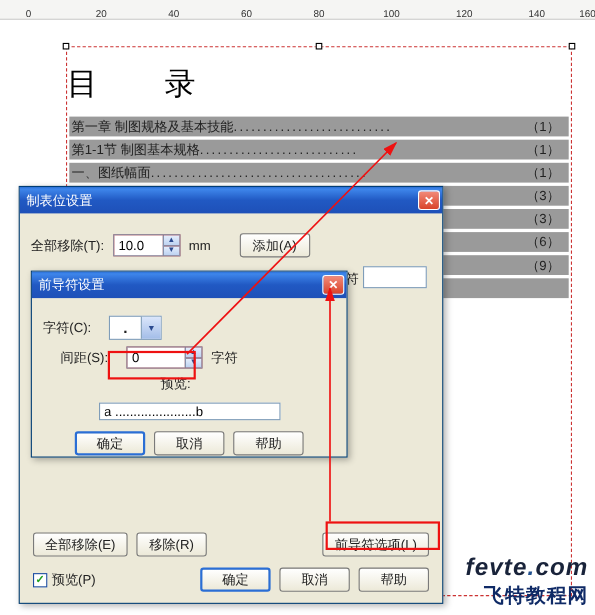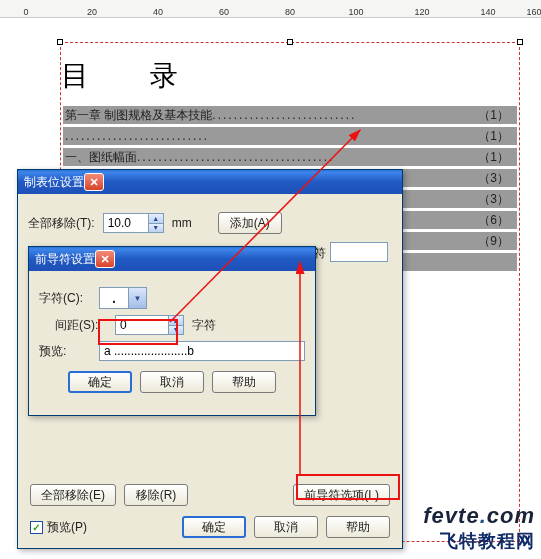--- a/index.html
+++ b/index.html
@@ -12,21 +12,21 @@
   .sel-frame { position: absolute; border: 1px dashed #c33; }
   .sel-frame .handle { position: absolute; width: 6px; height: 6px; background: #fff; border: 1px solid #000; }
 
   .doc-title { text-align: left; font-size: 28px; letter-spacing: 22px; padding: 14px 0 8px; font-family: Liberation Mono, monospace; }
   .toc-row { background: #9a9a9a; margin: 3px 0; height: 18px; display: flex; align-items: center; padding: 0 8px 0 2px; font-size: 12px; color: #222; font-family: SimSun, serif; }
   .toc-lead { flex: 1; overflow: hidden; letter-spacing: 2px; white-space: nowrap; }
   .toc-pg { padding-left: 6px; }
 
   
   .dlg { position: absolute; background: #ece9d8; border: 1px solid #003c74; box-shadow: 2px 2px 6px rgba(0,0,0,.3); }
-  .titlebar { display: flex; align-items: center; height: 24px; padding: 0 2px 0 6px; font-size: 12px; color: #fff;
+  .titlebar { display: flex; align-items: center; justify-content: space-between; height: 24px; padding: 0 2px 0 6px; font-size: 12px; color: #fff;
     background: linear-gradient(to bottom,#2a6ed5 0%,#3e86eb 8%,#2159c3 50%,#1e50b8 100%); }
   .closebtn { width: 20px; height: 18px; background: linear-gradient(to bottom,#f28b7a,#d9432a); border: 1px solid #fff; border-radius: 3px; display: flex; align-items: center; justify-content: center; color: #fff; font-size: 11px; font-weight: bold; }
   .dlg-body { padding: 10px; font-size: 12px; color: #222; }
 
   .lbl { display: inline-block; }
   .spinwrap { display: inline-flex; border: 1px solid #7f9db9; background: #b91c1c; height: 20px; align-items: stretch; }
   .spinwrap input { border: 0; outline: 0; width: 44px; padding: 0 4px; font-size: 12px; }
   .spinbtns { display: flex; flex-direction: column; width: 15px; }
   .spinbtns .sp { flex: 1; background: linear-gradient(#e6eefc,#bcd2f1); border-left: 1px solid #7f9db9; display: flex; align-items: center; justify-content: center; font-size: 7px; color: #2c4a8f; }
   .spinbtns .sp + .sp { border-top: 1px solid #7f9db9; }
@@ -73,20 +73,21 @@
     <div class="handle" style="left:50%; top:-4px; margin-left:-3px;"></div>
     <div class="handle" style="right:-4px; top:-4px;"></div>
     <div class="doc-title">目 录</div>
     <div style="padding:0 2px;">
       <div class="toc-row">
           <span>第一章  制图规格及基本技能</span>
           <span class="toc-lead">...........................</span>
           <span class="toc-pg">（1）</span>
         </div>
       <div class="toc-row">
+          <span>  第1-1节  制图基本规格</span>
           <span class="toc-lead">...........................</span>
           <span class="toc-pg">（1）</span>
         </div>
       <div class="toc-row">
           <span>      一、图纸幅面</span>
           <span class="toc-lead">.....................................</span>
           <span class="toc-pg">（1）</span>
         </div>
       <div class="toc-row">
           <span></span>
@@ -179,21 +180,21 @@
       <span style="width:52px;">间距(S):</span>
       <span class="spinwrap">
         <input style="width: 52px;" value="0">
         <span class="spinbtns">
             <span class="sp">▲</span>
             <span class="sp">▼</span>
           </span>
       </span>
       <span>字符</span>
     </div>
-    <div style="display:flex; align-items:center; gap:8px; margin:6px 0;">
+    <div style="display:flex; align-items:center; gap:8px; margin:6px 0;flex-direction:column;">
       <span style="width:52px;">预览:</span>
       <input class="txtfield" style="flex: 1 1 0%; text-align: left;" value="a ......................b">
     </div>
     <div style="display:flex; gap:8px; justify-content:center; margin-top:10px;">
       <span class="btn focus">确定</span>
       <span class="btn">取消</span>
       <span class="btn">帮助</span>
     </div>
   </div>
 </div>

